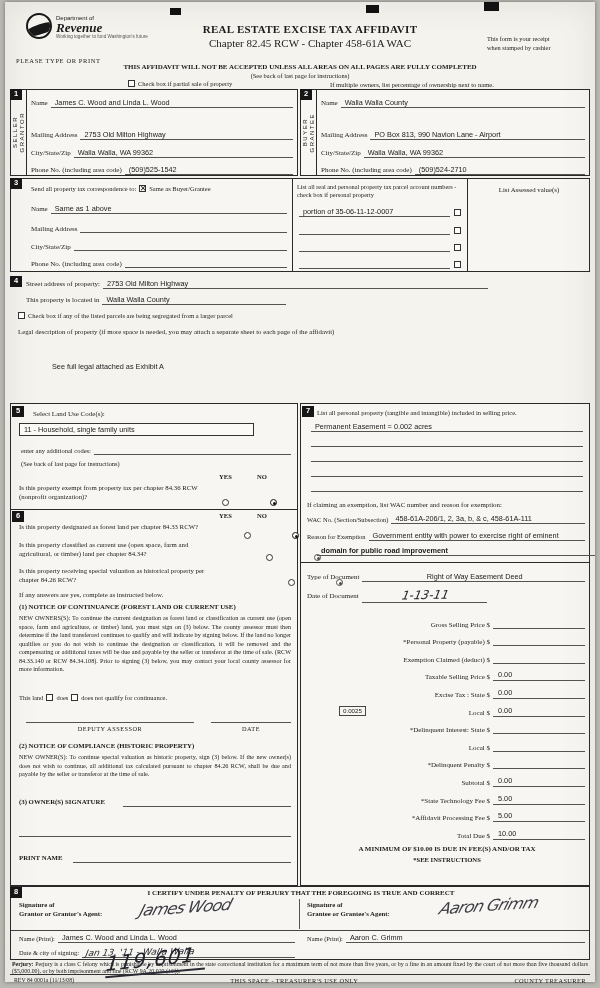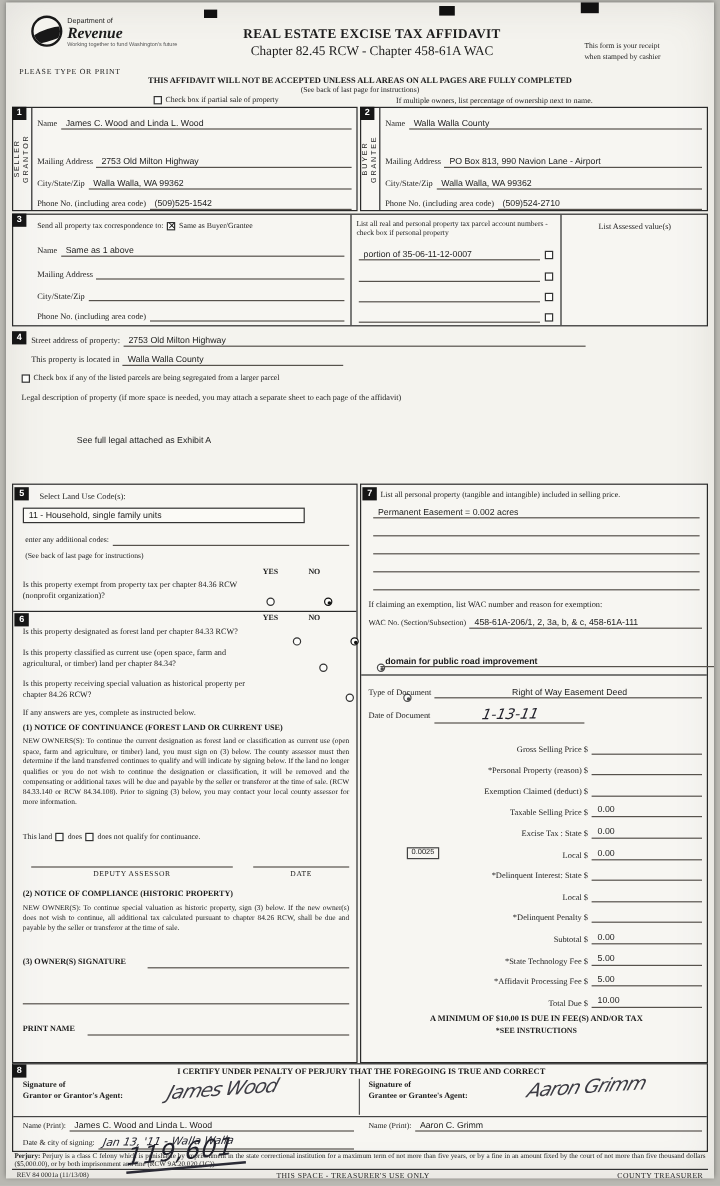--- a/index.html
+++ b/index.html
@@ -196,21 +196,21 @@
   </div>
   <div class="row" style="left:26px; top:295px; width:260px;">
     <span class="lbl">This property is located in</span>
     <span class="fill">Walla Walla County</span>
   </div>
   <div class="row" style="left:18px; top:312px;">
     <span class="cb"></span>
     <span class="lbl-s" style="padding-left:3px;">Check box if any of the listed parcels are being segregated from a larger parcel</span>
   </div>
   <div class="abs" style="left:18px; top:328px; width:540px; font-size:6.8px;">Legal description of property (if more space is needed, you may attach a separate sheet to each page of the affidavit)</div>
-  <div class="abs tv" style="left:36px; top:362px;padding-left:28px;">See full legal attached as Exhibit A</div>
+  <div class="abs tv" style="left:24px; top:362px;padding-left:28px;">See full legal attached as Exhibit A</div>
 
   <div class="bx" style="left:10px; top:403px; width:288px; height:483px;">
     <div class="tab" style="left:1px; top:2px;">5</div>
     <div class="abs" style="left:22px; top:6px; font-size:7px;">Select Land Use Code(s):</div>
     <div class="abs" style="left:8px; top:19px; width:235px; height:13px; border:1px solid #333; background:#fbfaf6; display:flex; align-items:center;">
       <span class="tv" style="padding-left:4px;">11 - Household, single family units</span>
     </div>
     <div class="row" style="left:10px; top:42px; width:270px;">
       <span class="lbl-s">enter any additional codes:</span>
       <span class="fill"></span>
@@ -278,20 +278,24 @@
     <div class="sline" style="left:10px; top:42px; width:272px;"></div>
     <div class="sline" style="left:10px; top:57px; width:272px;"></div>
     <div class="sline" style="left:10px; top:72px; width:272px;"></div>
     <div class="sline" style="left:10px; top:87px; width:272px;"></div>
 
     <div class="abs" style="left:6px; top:97px; font-size:6.9px;">If claiming an exemption, list WAC number and reason for exemption:</div>
     <div class="row" style="left:6px; top:110px; width:278px;">
       <span class="lbl-s">WAC No. (Section/Subsection)</span>
       <span class="fill">458-61A-206/1, 2, 3a, b, &amp; c, 458-61A-111</span>
     </div>
+    <div class="row" style="left:6px; top:127px; width:278px;">
+      <span class="lbl-s">Reason for Exemption</span>
+      <span class="fill">Government entity with power to exercise right of eminent</span>
+    </div>
     <div class="row" style="left:16px; top:142px; width:278px;font-weight:bold;">
       <span class="fill">domain for public road improvement</span>
     </div>
 
     <div class="abs" style="left:0; right:0; top:158px; border-top:1px solid #2a2a2a;"></div>
 
     <div class="row" style="left:6px; top:168px; width:278px;">
       <span class="lbl">Type of Document</span>
       <span class="fill" style="text-align:center;">Right of Way Easement Deed</span>
     </div>
@@ -299,21 +303,21 @@
       <span class="lbl">Date of Document</span>
       <span class="fill" style="text-align:center; min-height:14px;"><span class="hand" style="font-size:12px;">1-13-11</span></span>
     </div>
 
     <div class="abs" style="left:6px; top:208px; width:278px;">
       <div class="mrow">
           <span class="mlabel">Gross Selling Price $</span>
           <span class="mval"></span>
         </div>
       <div class="mrow">
-          <span class="mlabel">*Personal Property (reason) $</span>
+          <span class="mlabel">*Personal Property (payable) $</span>
           <span class="mval"></span>
         </div>
       <div class="mrow">
           <span class="mlabel">Exemption Claimed (deduct) $</span>
           <span class="mval"></span>
         </div>
       <div class="mrow">
           <span class="mlabel">Taxable Selling Price $</span>
           <span class="mval">0.00</span>
         </div>

